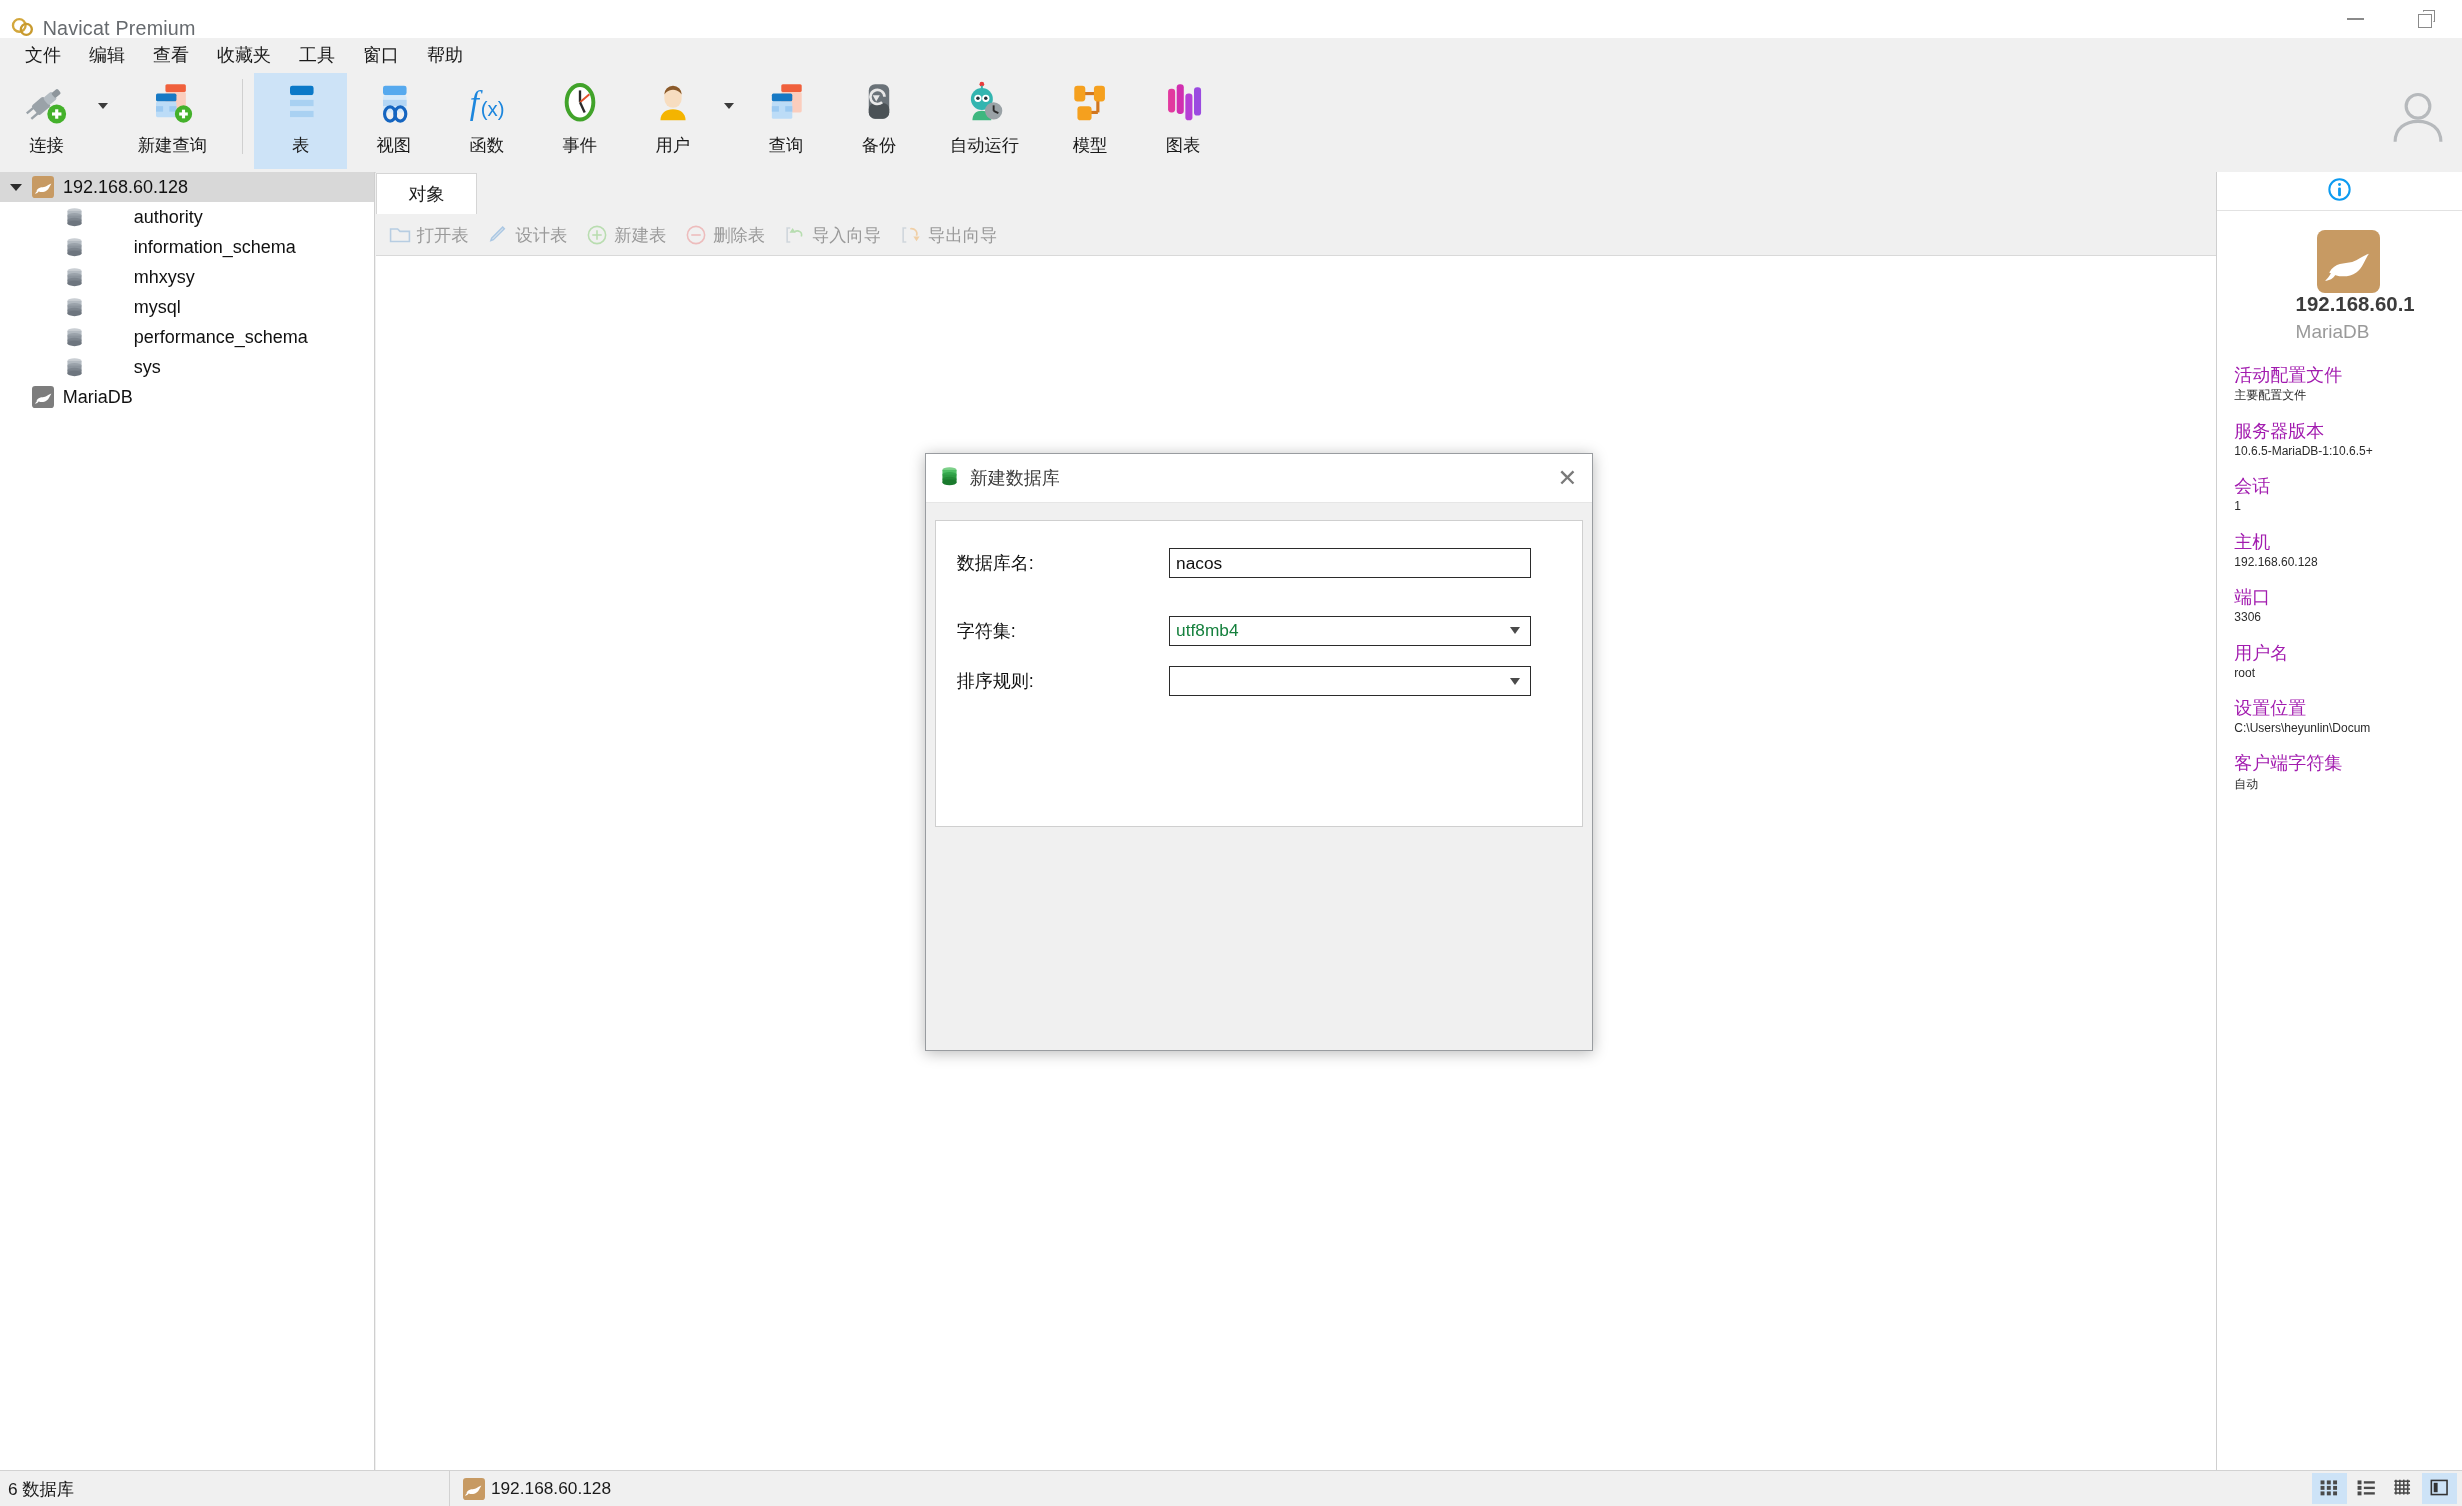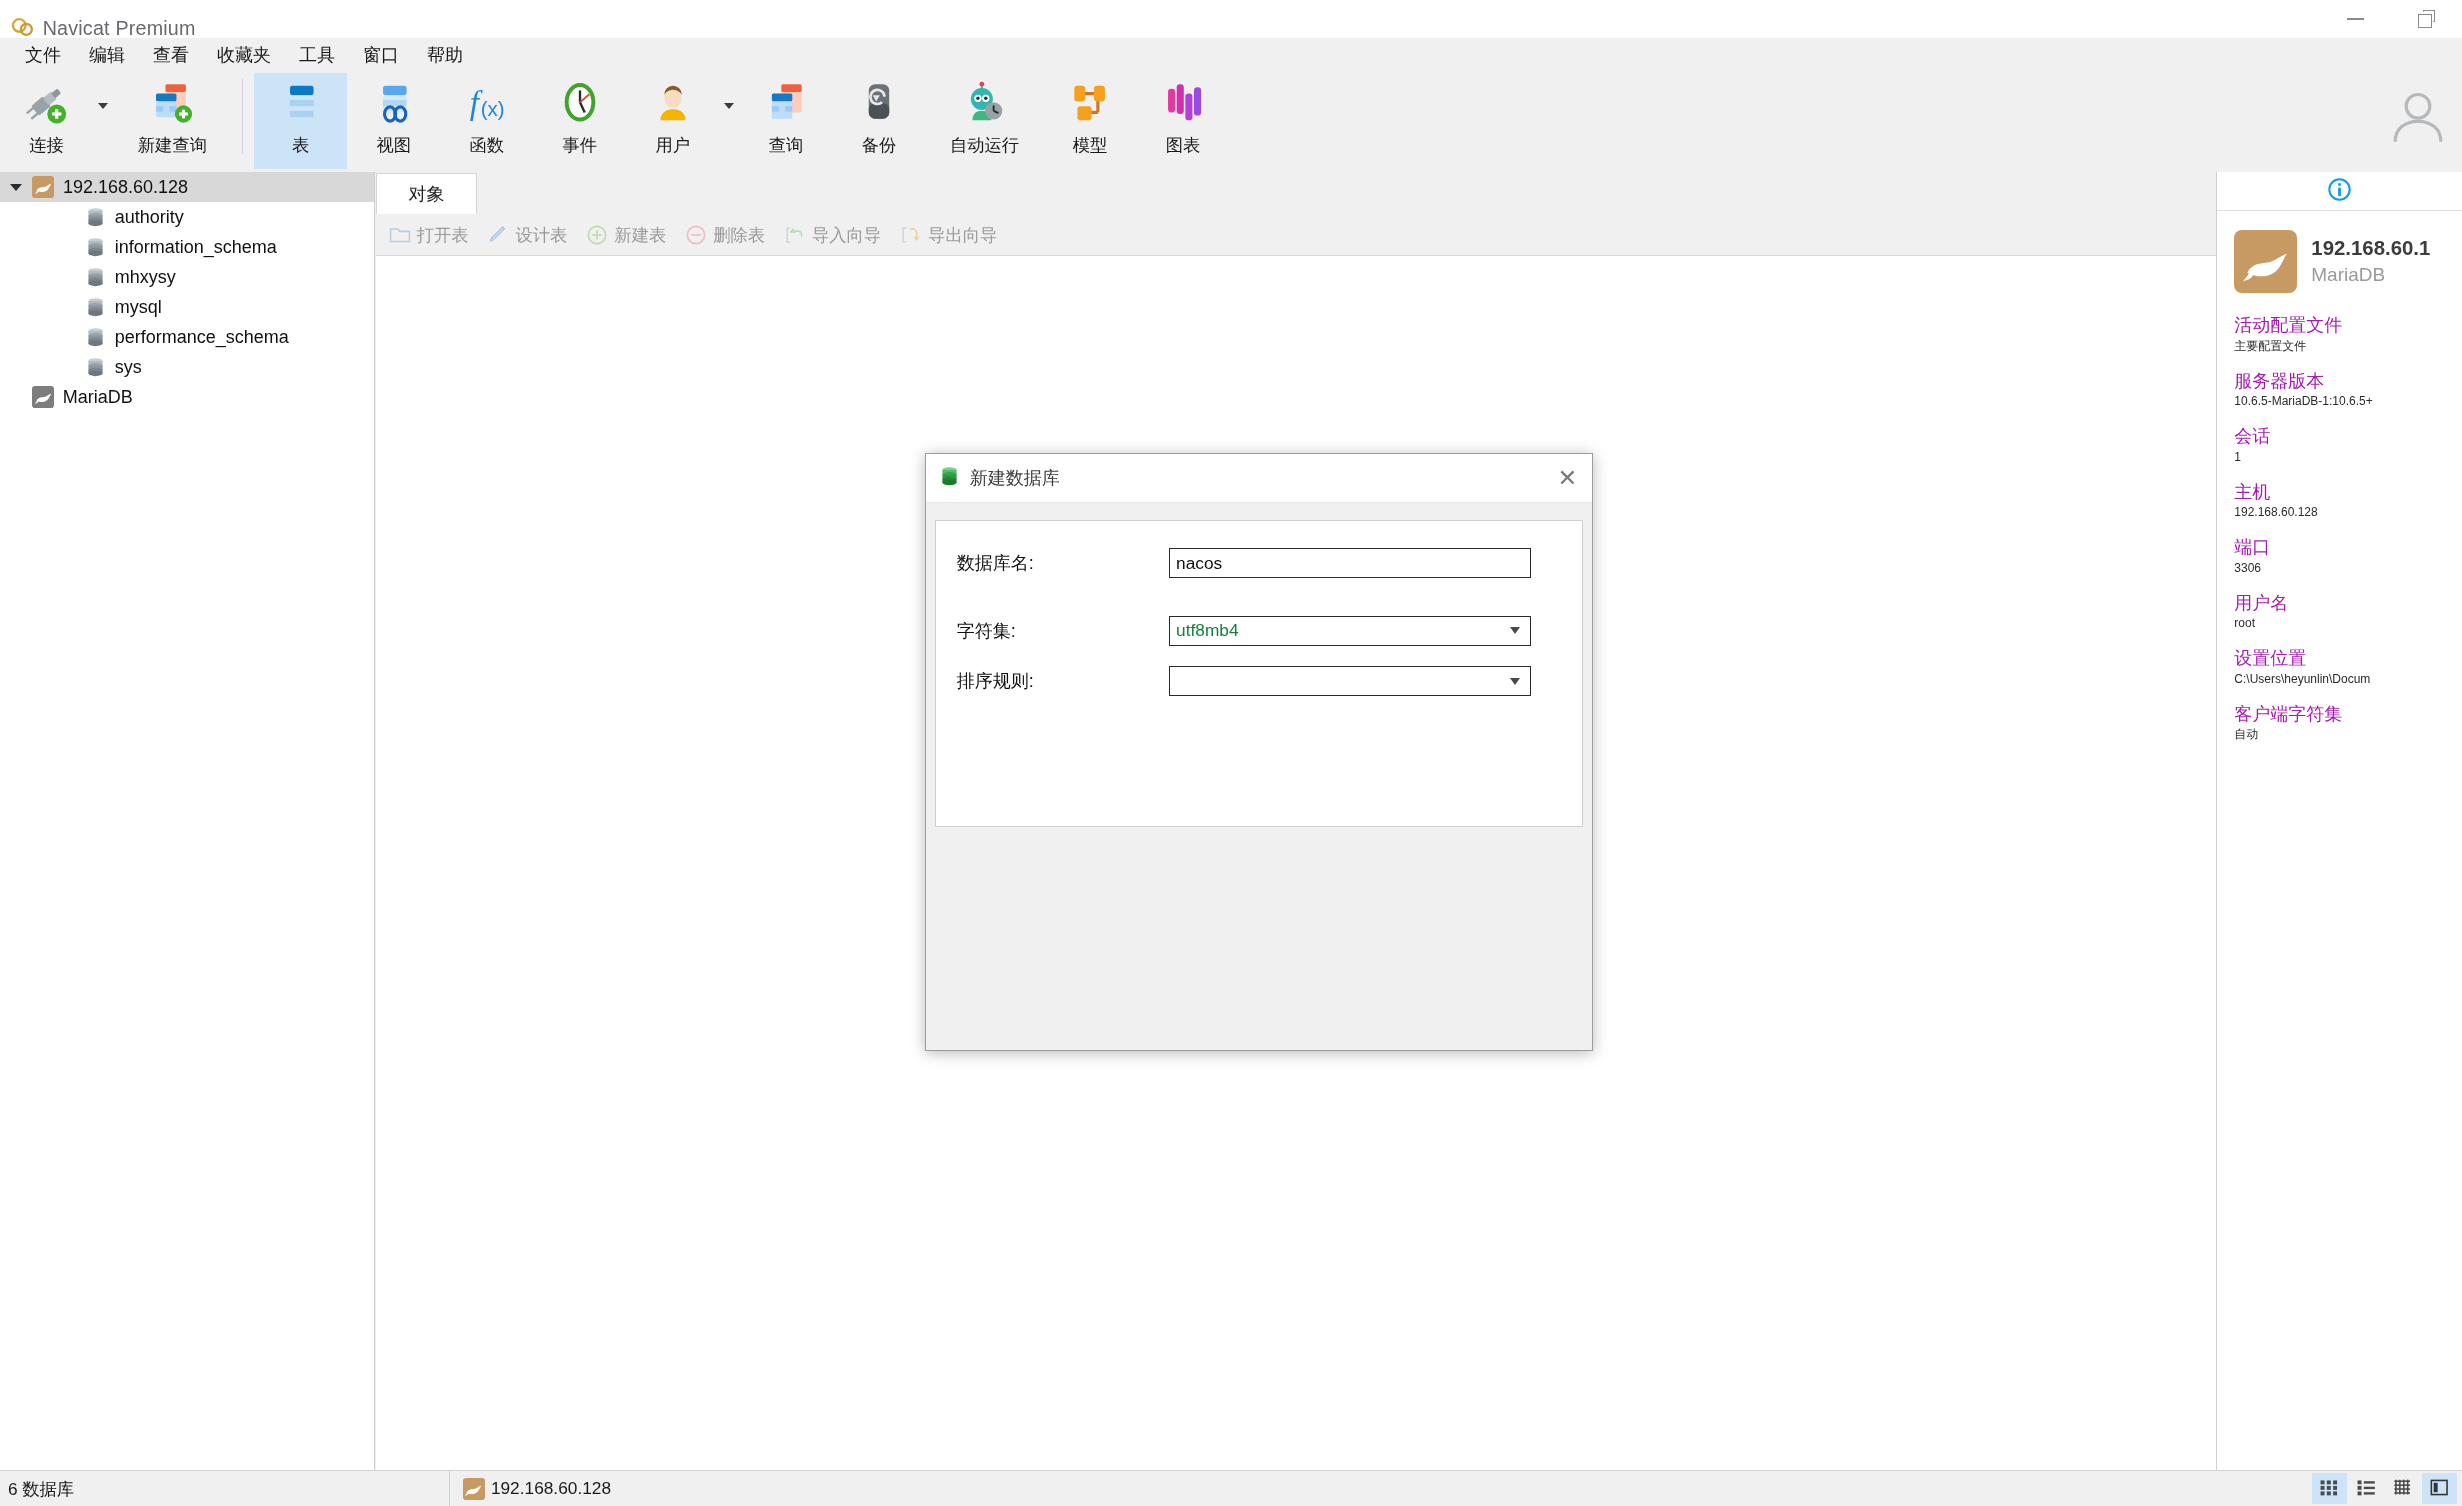--- a/index.html
+++ b/index.html
@@ -111,21 +111,21 @@
   .tree-row.selected { background: #d8d8d8; }
   .tree-arrow {
     width: 23.6px; display: flex; align-items: center; justify-content: center;
   }
   .arrow-dn {
     width: 0; height: 0; border-left: 6.3px solid transparent;
     border-right: 6.3px solid transparent; border-top: 7px solid #2b2b2b;
   }
   .tree-ico { width: 30px; display: flex; align-items: center; justify-content: center; }
   .tree-label { margin-left: 4.7px; }
-  .indent-1 { padding-left: 80px; }
+  .indent-1 { padding-left: 59px; gap: 40px; }
   .indent-0 { padding-left: 28px; }
 
   
   .seal-ico { width: 22px; height: 22px; border-radius: 3.1px; position: relative; }
   .seal-ico.brown { background: #c79a63; }
   .seal-ico.gray  { background: #7d7d7d; }
   .seal-ico svg { position: absolute; left: 1.6px; top: 2.4px; }
 
   
   .content {
@@ -173,21 +173,21 @@
   .infopanel {
     position: absolute; left: 2216px; top: 172px; width: 246px; height: 1299px;
     background: #ffffff; border-left: 0.8px solid #cfcfcf; box-sizing: border-box;
     overflow: hidden;
   }
   .info-tabrow {
     height: 38px; border-bottom: 0.8px solid #e2e2e2;
     display: flex; align-items: center; justify-content: center;
   }
   .info-head {
-    display: flex; align-items: center; padding: 19px 0 0 17.3px;
+    display: flex; align-items: center; padding: 19px 0 0 17.3px; flex-direction: column;
   }
   .info-seal {
     width: 63px; height: 63px; border-radius: 7.9px; background: #c79a63;
     position: relative; flex: 0 0 auto;
   }
   .info-seal svg { position: absolute; left: 6.3px; top: 9.4px; }
   .info-head-txt { margin-left: 14px; white-space: nowrap; }
   .info-title { font-size: 20.4px; font-weight: bold; color: #3c3c3c; }
   .info-sub { font-size: 19px; color: #9a9a9a; margin-top: 4.7px; }
   .info-list { padding: 20.4px 0 0 17.3px; }

